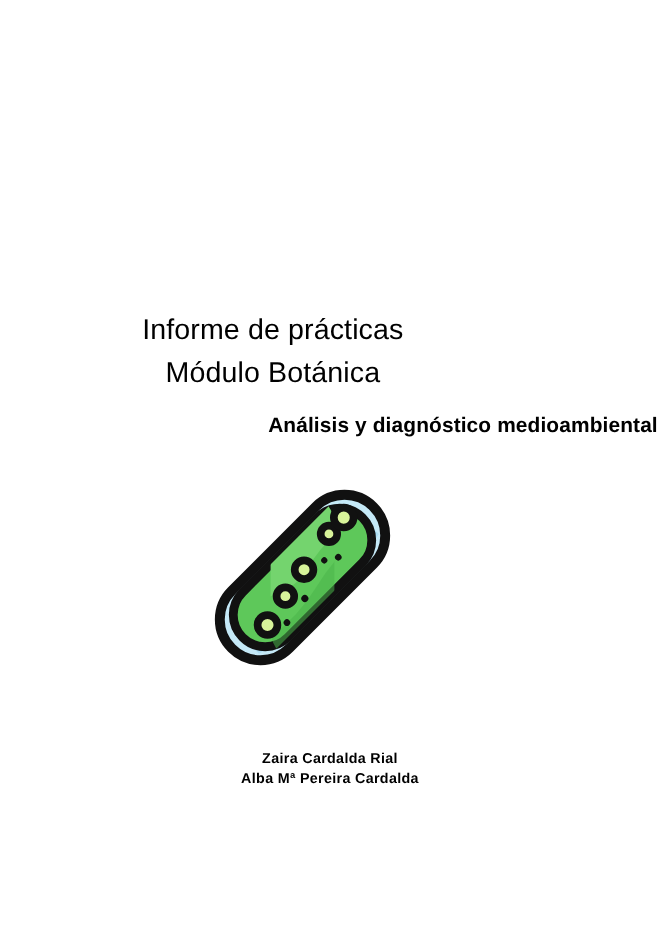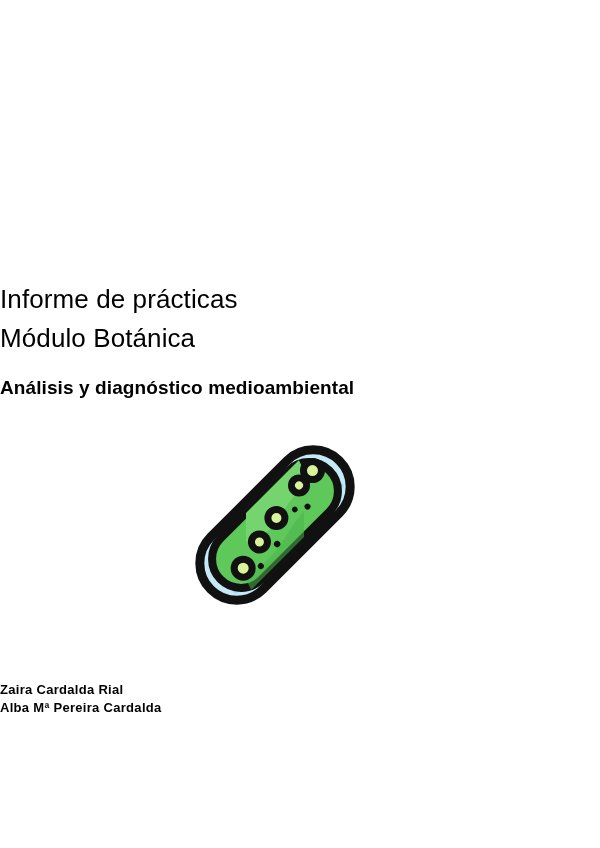--- a/index.html
+++ b/index.html
@@ -22,36 +22,37 @@
     inset: 0;
     background: #ffffff;
   }
 
   
   .title-block {
     position: absolute;
     left: 0;
     top: 280px;
     width: 496px;
+    text-align: center;
   }
   .title-line {
     font-size: 26px;
     font-weight: 400;
     line-height: 39px;
     letter-spacing: 0.1px;
     white-space: nowrap;
   }
 
   
   .subtitle {
     position: absolute;
     left: 0;
     top: 377px;
     width: 598px;
-    text-align: left;
+    text-align: right;
     font-size: 19px;
     font-weight: 700;
     letter-spacing: 0.1px;
     white-space: nowrap;
   }
 
   
   .illustration {
     position: absolute;
     left: 168px;
@@ -64,21 +65,21 @@
     width: 100%;
     height: 100%;
   }
 
   
   .authors {
     position: absolute;
     left: 0;
     top: 681px;
     width: 600px;
-    text-align: left;
+    text-align: center;
   }
   .author-line {
     font-size: 13px;
     font-weight: 700;
     line-height: 18px;
     letter-spacing: 0.3px;
     white-space: nowrap;
   }
 </style>
 </head>

